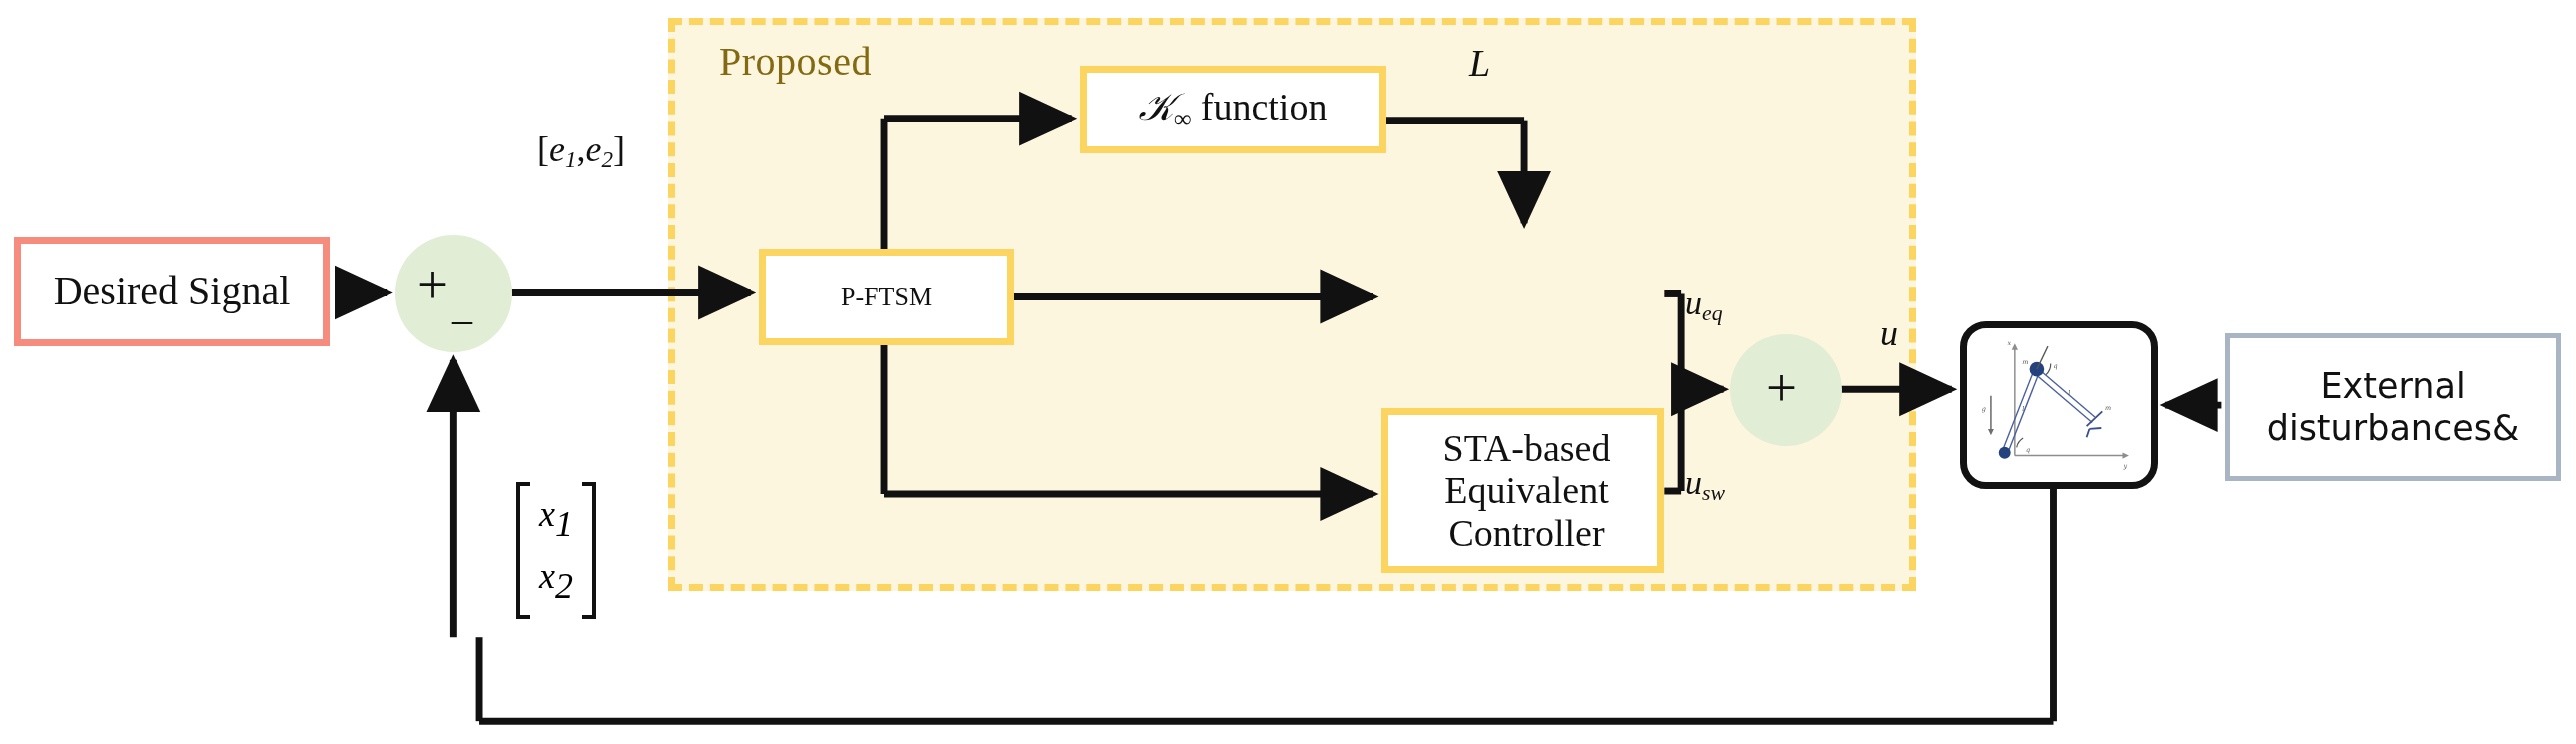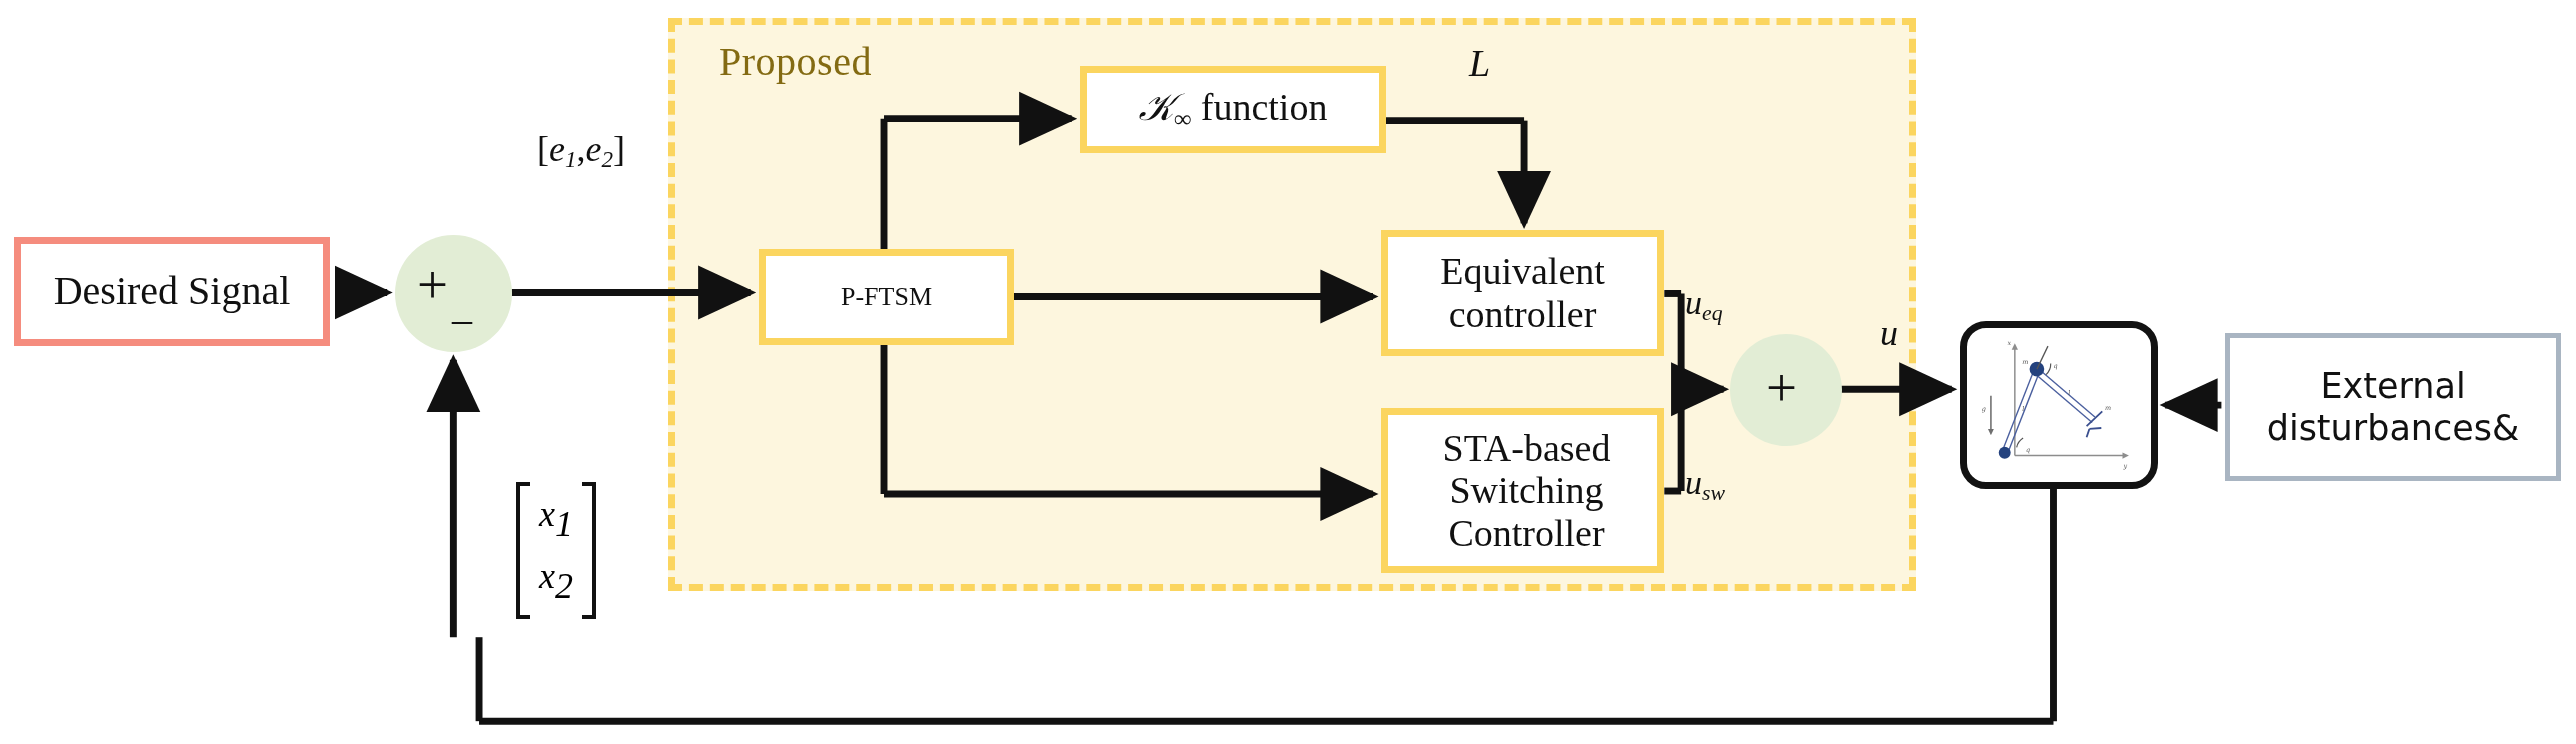--- a/index.html
+++ b/index.html
@@ -265,35 +265,29 @@
       <span class="kscript">𝒦</span><span class="sub">∞</span>&nbsp;<span>function</span>
     </span>
   </div>
 
   <div class="mlabel lbl-L">L</div>
 
   <div class="box box-pftsm">
     <span>P-FTSM</span>
   </div>
 
-  <div class="box box-equiv">
-    <span>
-      <span>Equivalent</span><br>
-      <span>controller</span>
-    </span>
-  </div>
 
   <div class="mlabel lbl-ueq">
     <span>u</span><span class="sub">eq</span>
   </div>
 
   <div class="box box-sta">
     <span>
       <span>STA-based</span><br>
-      <span>Switching</span><br>
+      <span>Equivalent</span><br>
       <span>Controller</span>
     </span>
   </div>
 
   <div class="mlabel lbl-usw">
     <span>u</span><span class="sub">sw</span>
   </div>
 
   <div class="sum sum-2">
     <span class="sum-plus" style="left:36px; top:26px;">+</span>

